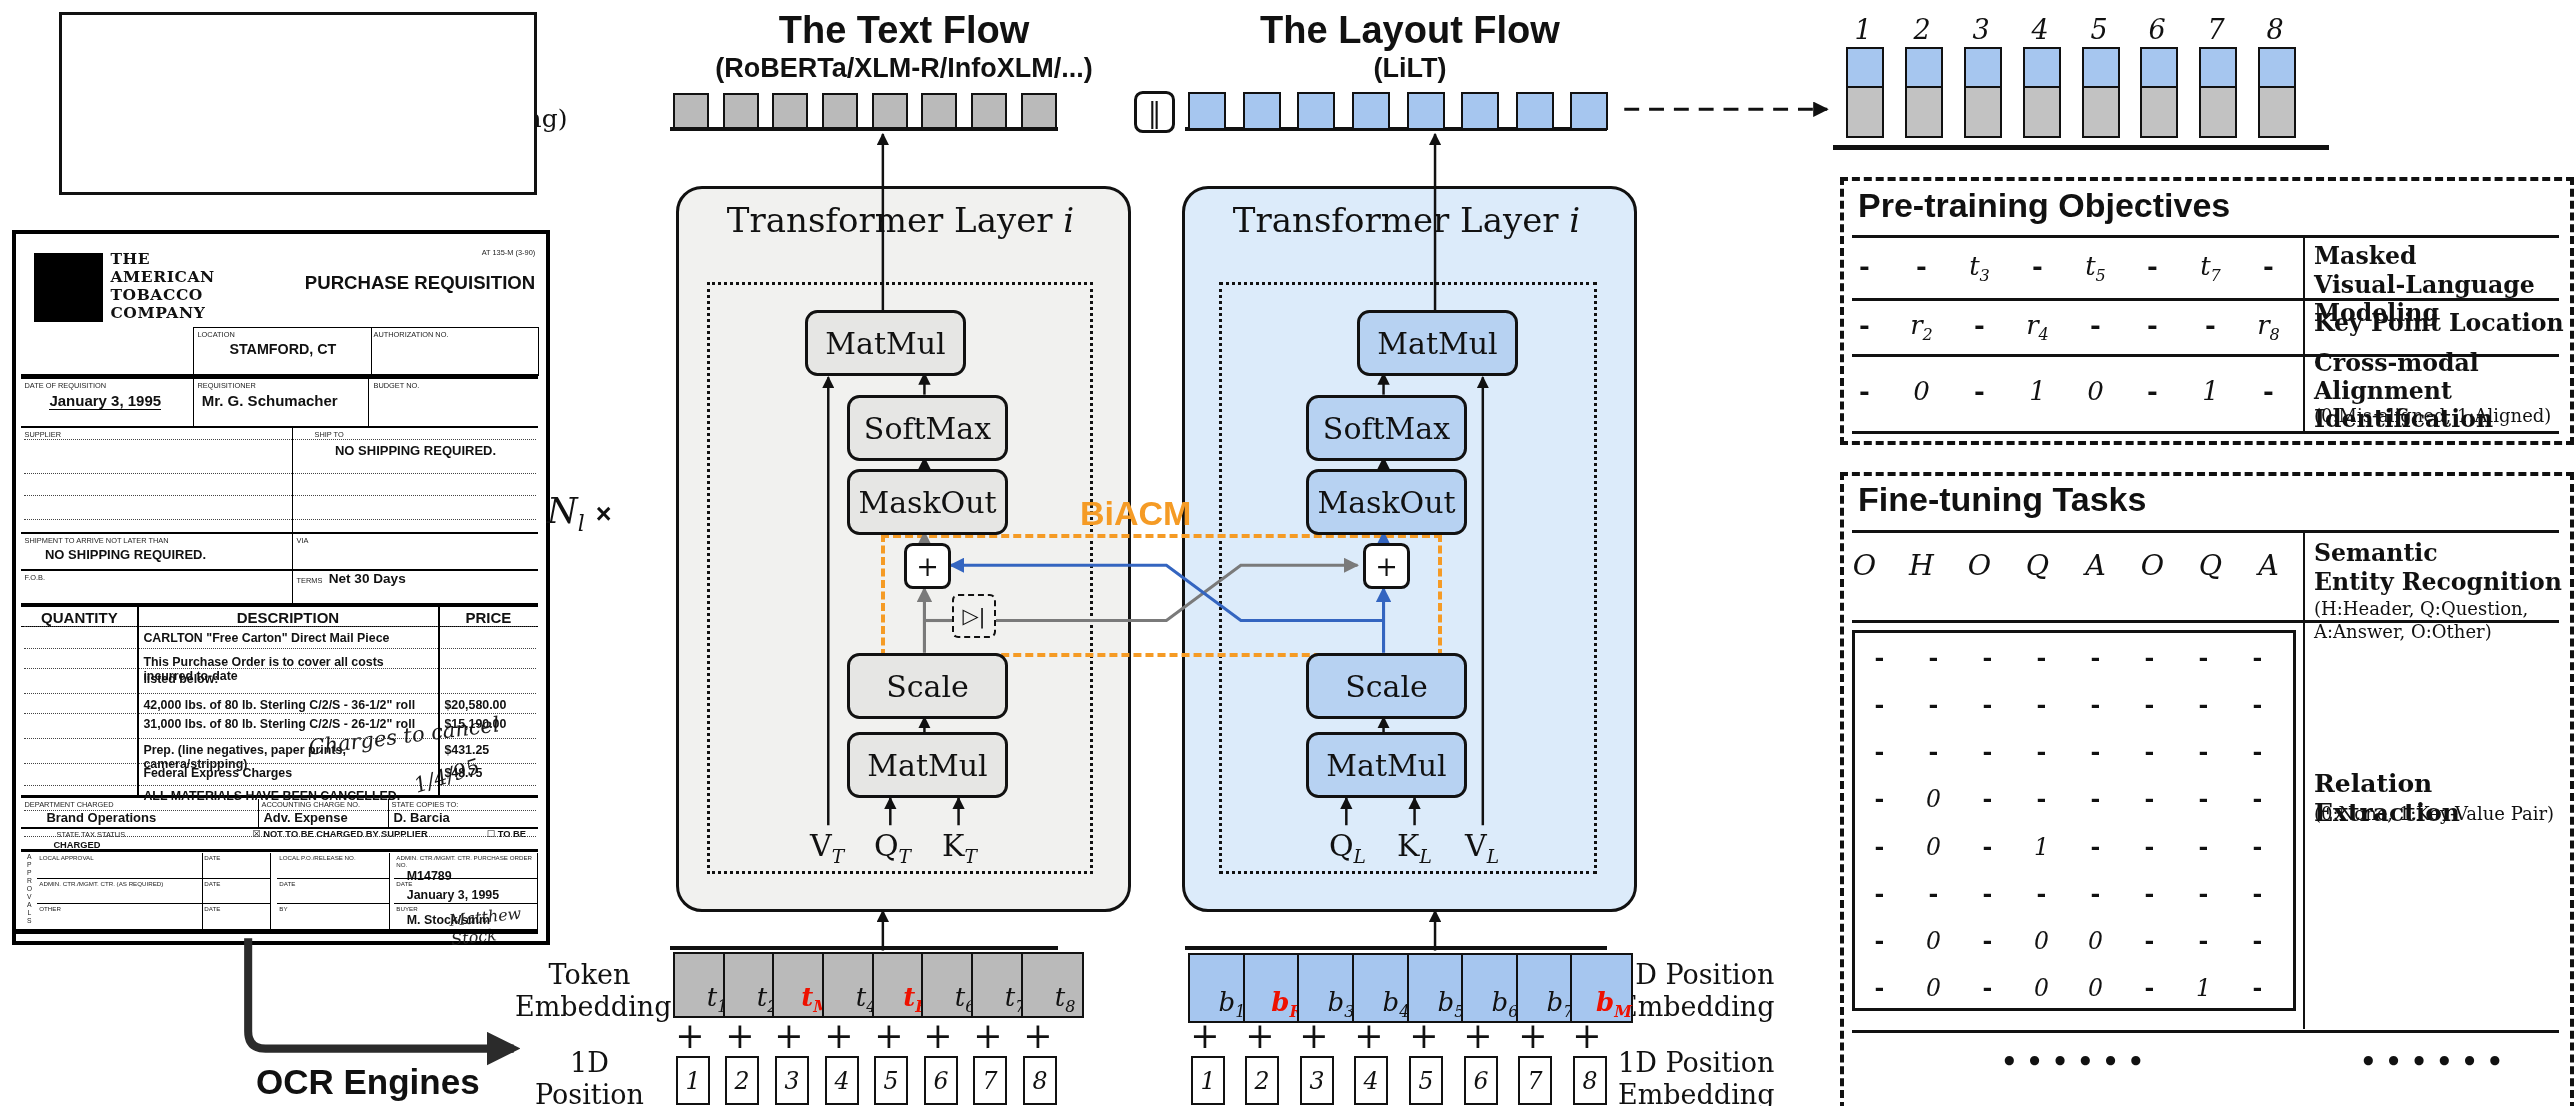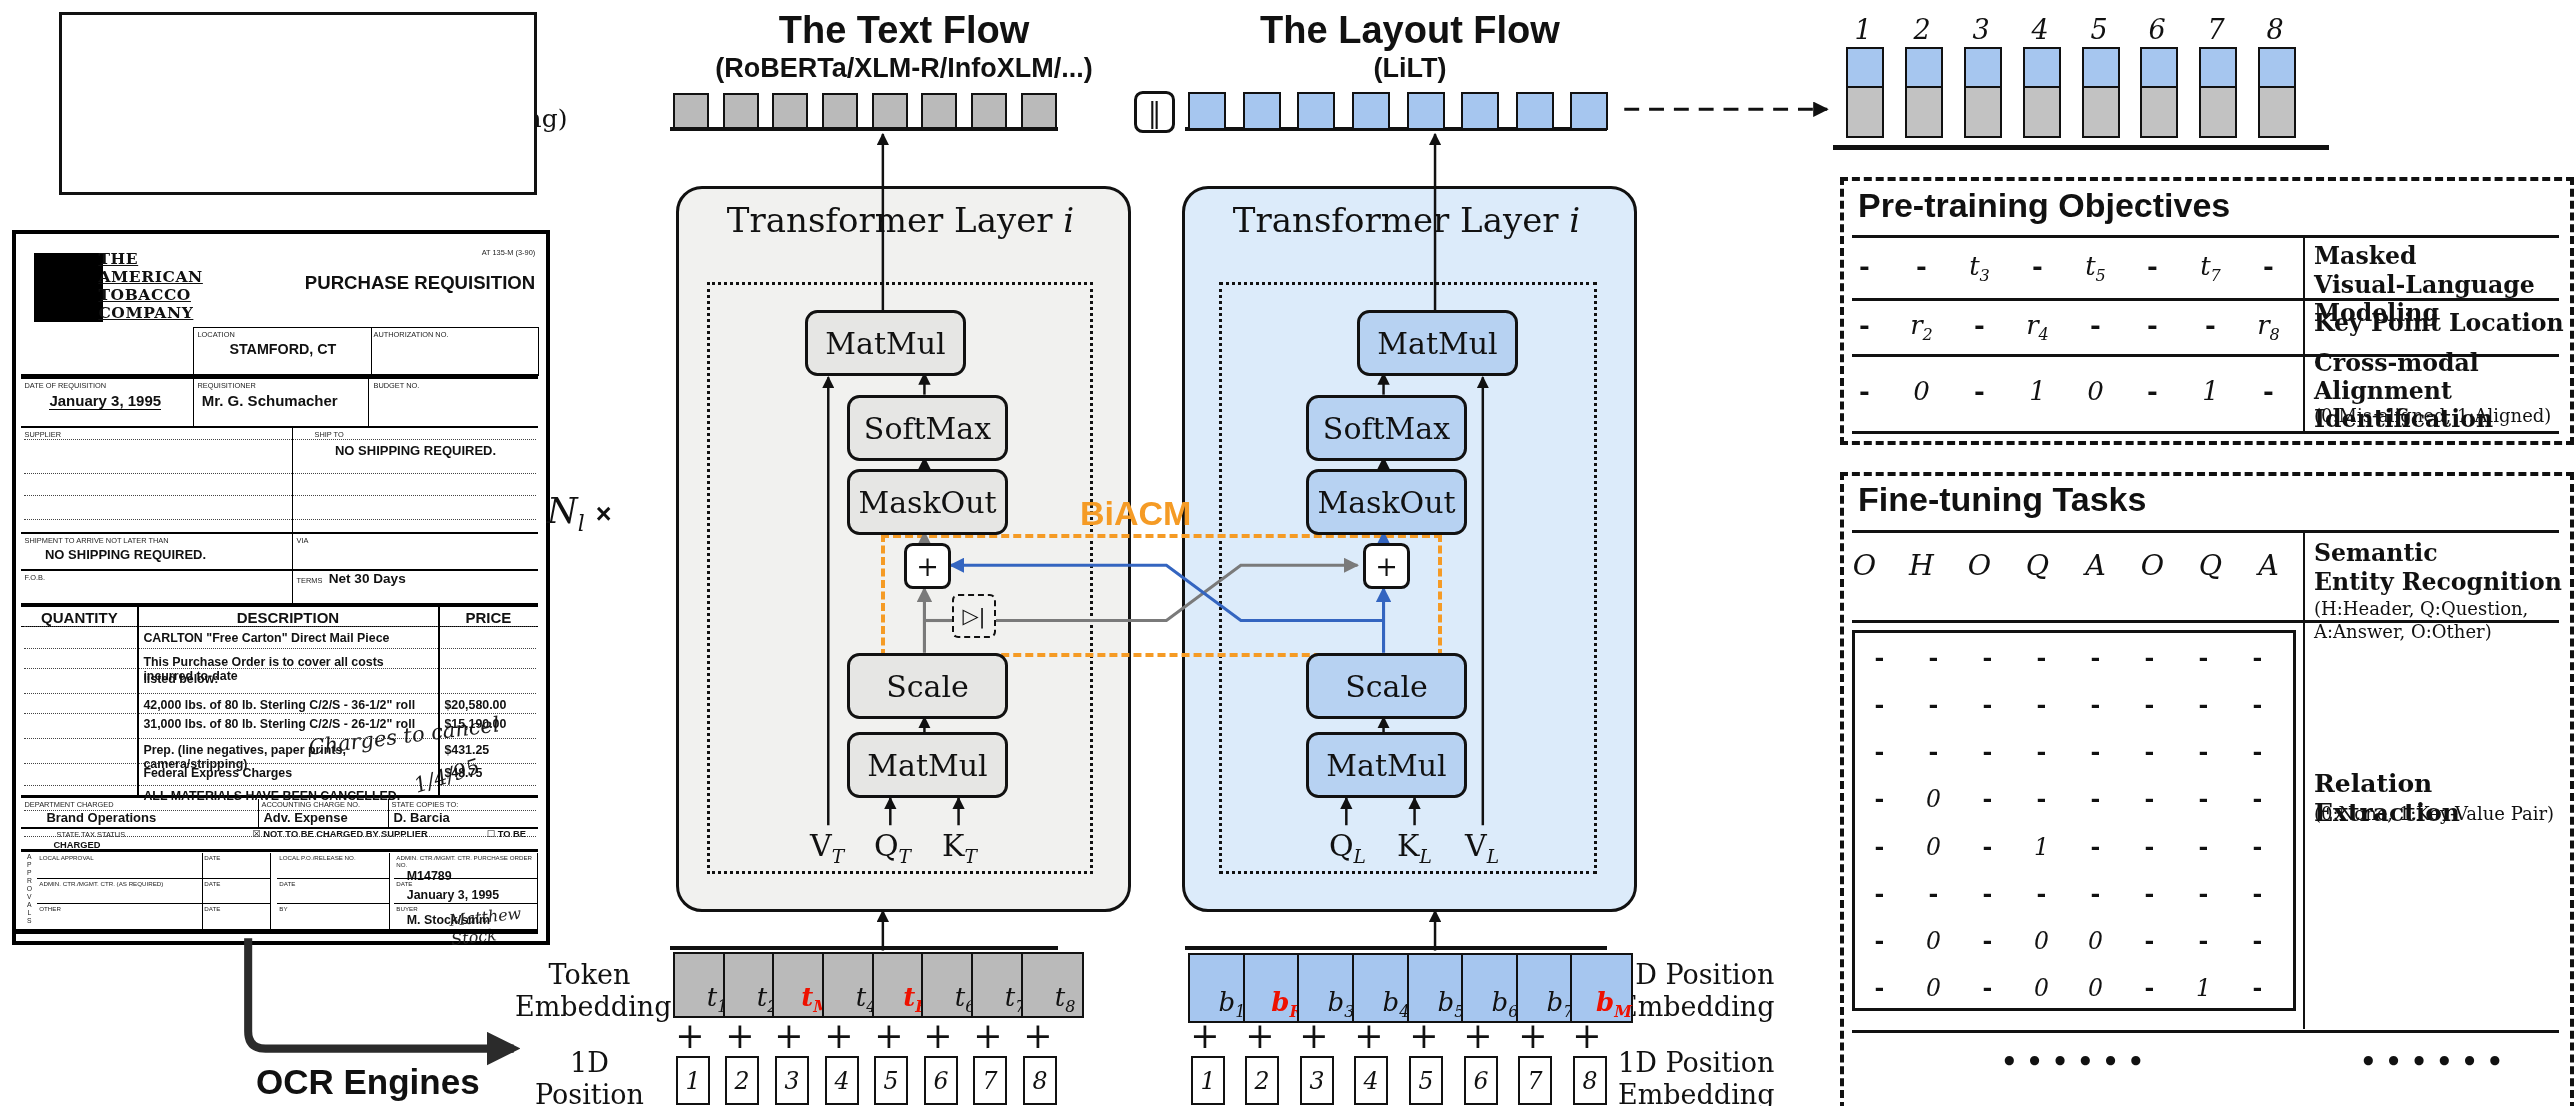--- a/index.html
+++ b/index.html
@@ -73,21 +73,21 @@
     <div class="legsym" style="left: 71px; top: 62px; width: 38px; height: 32px;">+</div>
     <div class="abs leglab serif" style="left: 124px; top: 65px;">Add</div>
     <div class="legsym" style="left: 71px; top: 102px; width: 38px; height: 32px; border-style: dashed;">▷|</div>
     <div class="abs leglab serif" style="left: 124px; top: 104px;">Detach (only exists in pre-training)</div>
     <div class="legsym" style="left: 71px; top: 141px; width: 38px; height: 32px; border-style: dashed; border-color: rgb(245, 155, 37); border-width: 3.7px;"></div>
     <div class="abs leglab serif" style="left: 124px; top: 144px;">BiACM</div>
   </div>
 
 <div id="doc">
   <div class="abs" style="left:17.4px;top:18.6px;width:69px;height:69px;background:#000;"></div>
-  <div id="doc-brand" class="abs serif b" style="left:82px;top:16px;font-size:15.5px;line-height:18px;letter-spacing:0.6px;text-decoration:underline;">
+  <div id="doc-brand" class="abs serif b" style="left:94px;top:16px;font-size:15.5px;line-height:18px;letter-spacing:0.6px;">
       <div>THE</div>
       <div>AMERICAN</div>
       <div>TOBACCO</div>
       <div>COMPANY</div>
     </div>
   <div class="abs cell-lab" style="right:11.2px;top:13.6px;">AT 135-M (3-90)</div>
   <div class="abs sans b" style="right:11.2px;top:38px;font-size:18.6px;">PURCHASE REQUISITION</div>
 
   <div class="abs" style="left:177px;top:93px;width:177px;height:47px;border:1.2px solid #000;">
     <div class="cell-lab" style="margin:1.9px 3.1px;">LOCATION</div>

